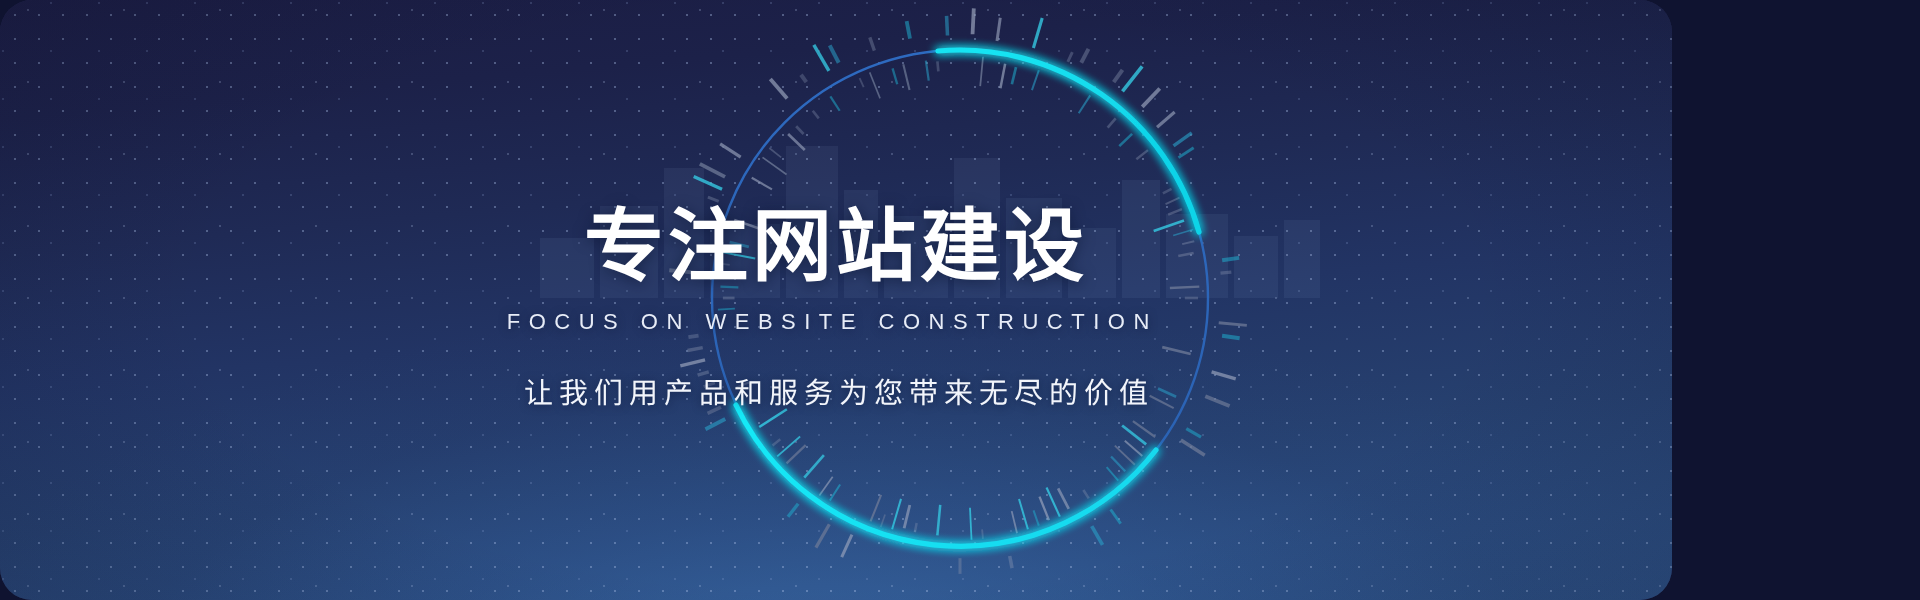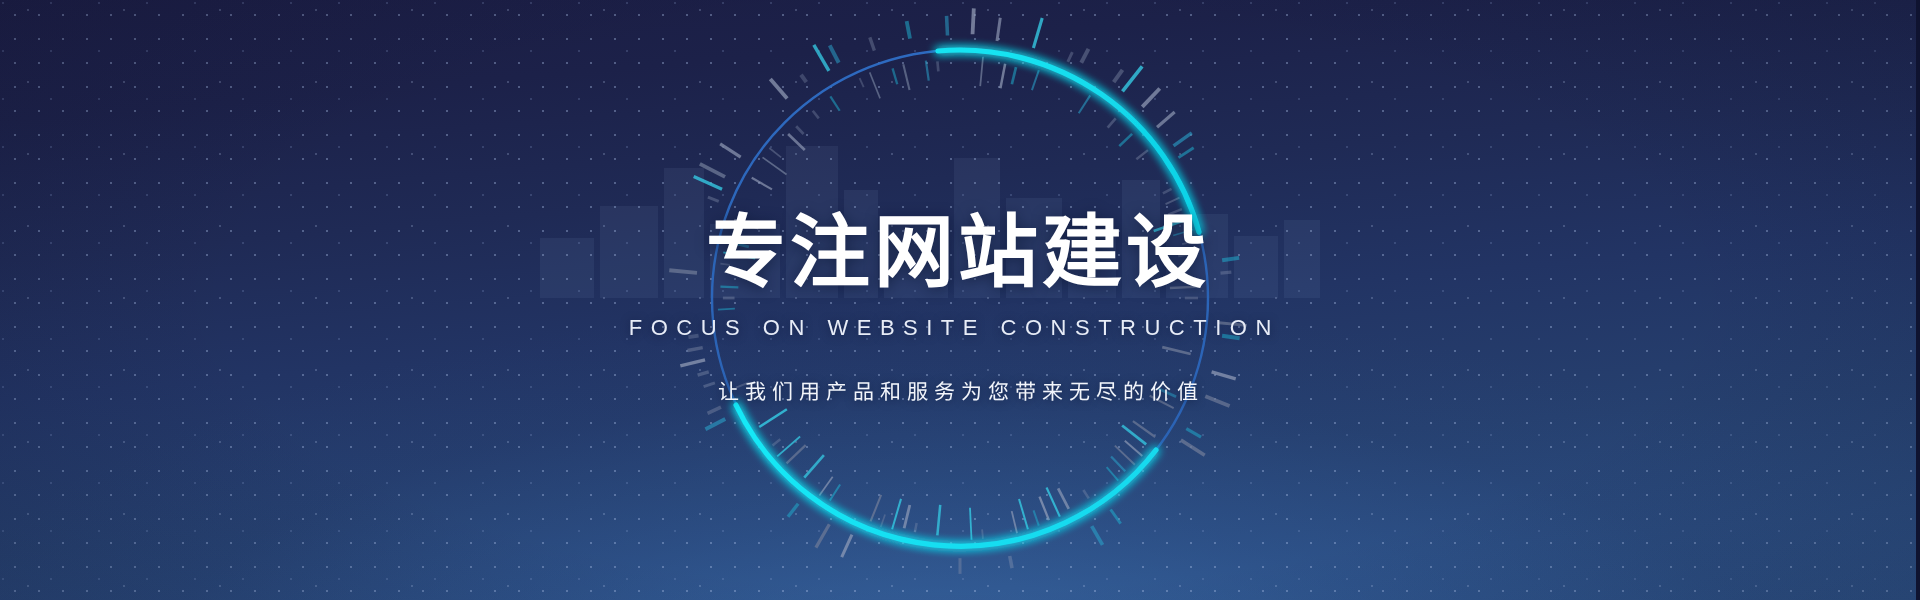--- a/index.html
+++ b/index.html
@@ -3,25 +3,26 @@
 <meta charset="utf-8">
 <title>Banner</title>
 <style>
   html, body {
     margin: 0;
     padding: 0;
     background: #0f1330;
   }
   #banner {
     position: relative;
-    width: 1916px;
+    width: 1672px;
     height: 600px;
     overflow: hidden;
     font-family: "Liberation Sans", "DejaVu Sans", sans-serif;
     background: #1e2048;
+    border-radius: 32px;
   }
 
   
   .bg-base {
     position: absolute;
     inset: 0;
     background:
       linear-gradient(175deg,
         #1b1d44 0%,
         #1c2149 16%,
@@ -128,21 +129,21 @@
     font-weight: 400;
     color: #e7ecf7;
     letter-spacing: 8.5px;
     white-space: nowrap;
     text-indent: 8.5px;
     text-shadow: 0 1px 8px rgba(8,16,44,0.5);
   }
   .tagline {
     margin: 34px 0 0 0;
     font-family: "DejaVu Sans", "Liberation Sans", sans-serif;
-    font-size: 21px;
+    font-size: 29px;
     font-weight: 400;
     color: #f2f5fb;
     letter-spacing: 6px;
     white-space: nowrap;
     text-indent: 6px;
     text-shadow: 0 1px 9px rgba(8,16,44,0.55);
   }
 </style>
 </head>
 <body>

